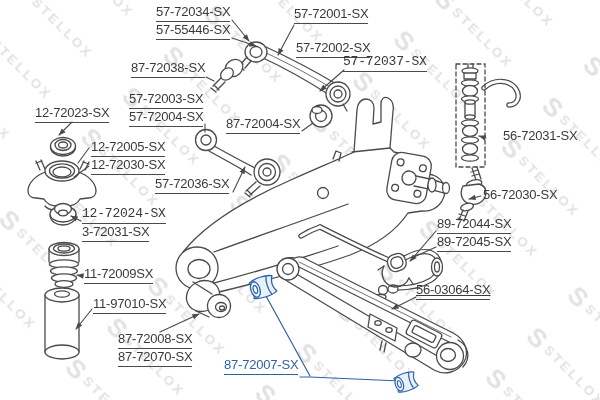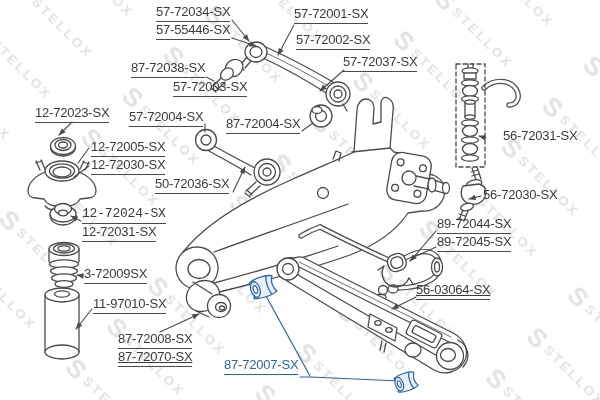--- a/index.html
+++ b/index.html
@@ -276,37 +276,37 @@
         <path d="M6,-9 C4,-4 4,4 6,9" fill="none"></path>
       </g>
     </g>
   </g>
 </svg>
 
 <div>
       <span class="plabel ul" style="left: 156px; top: 5px;">57-72034-SX</span>
       <span class="plabel ul" style="left: 156px; top: 23px;">57-55446-SX</span>
       <span class="plabel ul" style="left: 294px; top: 7px;">57-72001-SX</span>
-      <span class="plabel ul" style="left: 296px; top: 33px;">57-72002-SX</span>
+      <span class="plabel ul" style="left: 296px; top: 41px;">57-72002-SX</span>
       <span class="plabel ul" style="left: 131px; top: 61px;">87-72038-SX</span>
-      <span class="plabel ul" style="left: 343px; top: 55px;">57-72037-SX</span>
-      <span class="plabel ul" style="left: 129px; top: 80px; margin-left: 44px;">57-72003-SX</span>
+      <span class="plabel ul" style="left: 343px; top: 55px; font-family: Liberation Mono, monospace;">57-72037-SX</span>
+      <span class="plabel ul" style="left: 129px; top: 92px;">57-72003-SX</span>
       <span class="plabel ul" style="left: 129px; top: 110px;">57-72004-SX</span>
       <span class="plabel ul" style="left: 35px; top: 106px;">12-72023-SX</span>
       <span class="plabel ul" style="left: 226px; top: 117px;">87-72004-SX</span>
       <span class="plabel ul" style="left: 91px; top: 140px;">12-72005-SX</span>
       <span class="plabel ul" style="left: 91px; top: 158px;">12-72030-SX</span>
       <span class="plabel" style="left: 503px; top: 129px;">56-72031-SX</span>
-      <span class="plabel ul" style="left: 155px; top: 177px;">50-72036-SX</span>
+      <span class="plabel ul" style="left: 155px; top: 177px;">57-72036-SX</span>
       <span class="plabel" style="left: 483px; top: 188px;">56-72030-SX</span>
       <span class="plabel ul" style="left: 82px; top: 207px; font-family: Liberation Mono, monospace;">12-72024-SX</span>
-      <span class="plabel ul" style="left: 82px; top: 225px;">12-72031-SX</span>
+      <span class="plabel ul" style="left: 82px; top: 225px;">3-72031-SX</span>
       <span class="plabel ul" style="left: 437px; top: 217px;">89-72044-SX</span>
       <span class="plabel ul" style="left: 437px; top: 235px;">89-72045-SX</span>
-      <span class="plabel ul" style="left: 84px; top: 267px;">3-72009SX</span>
+      <span class="plabel ul" style="left: 84px; top: 267px;">11-72009SX</span>
       <span class="plabel ul" style="left: 416px; top: 283px; text-decoration: underline;">56-03064-SX</span>
       <span class="plabel ul" style="left: 93px; top: 297px;">11-97010-SX</span>
       <span class="plabel ul" style="left: 118px; top: 332px;">87-72008-SX</span>
-      <span class="plabel ul" style="left: 118px; top: 350px; text-decoration: underline;">87-72070-SX</span>
+      <span class="plabel ul" style="left: 118px; top: 350px;">87-72070-SX</span>
       <span class="plabel ul hl" style="left: 224px; top: 358px;">87-72007-SX</span>
     </div>
 
 </div>
 
 </body></html>

